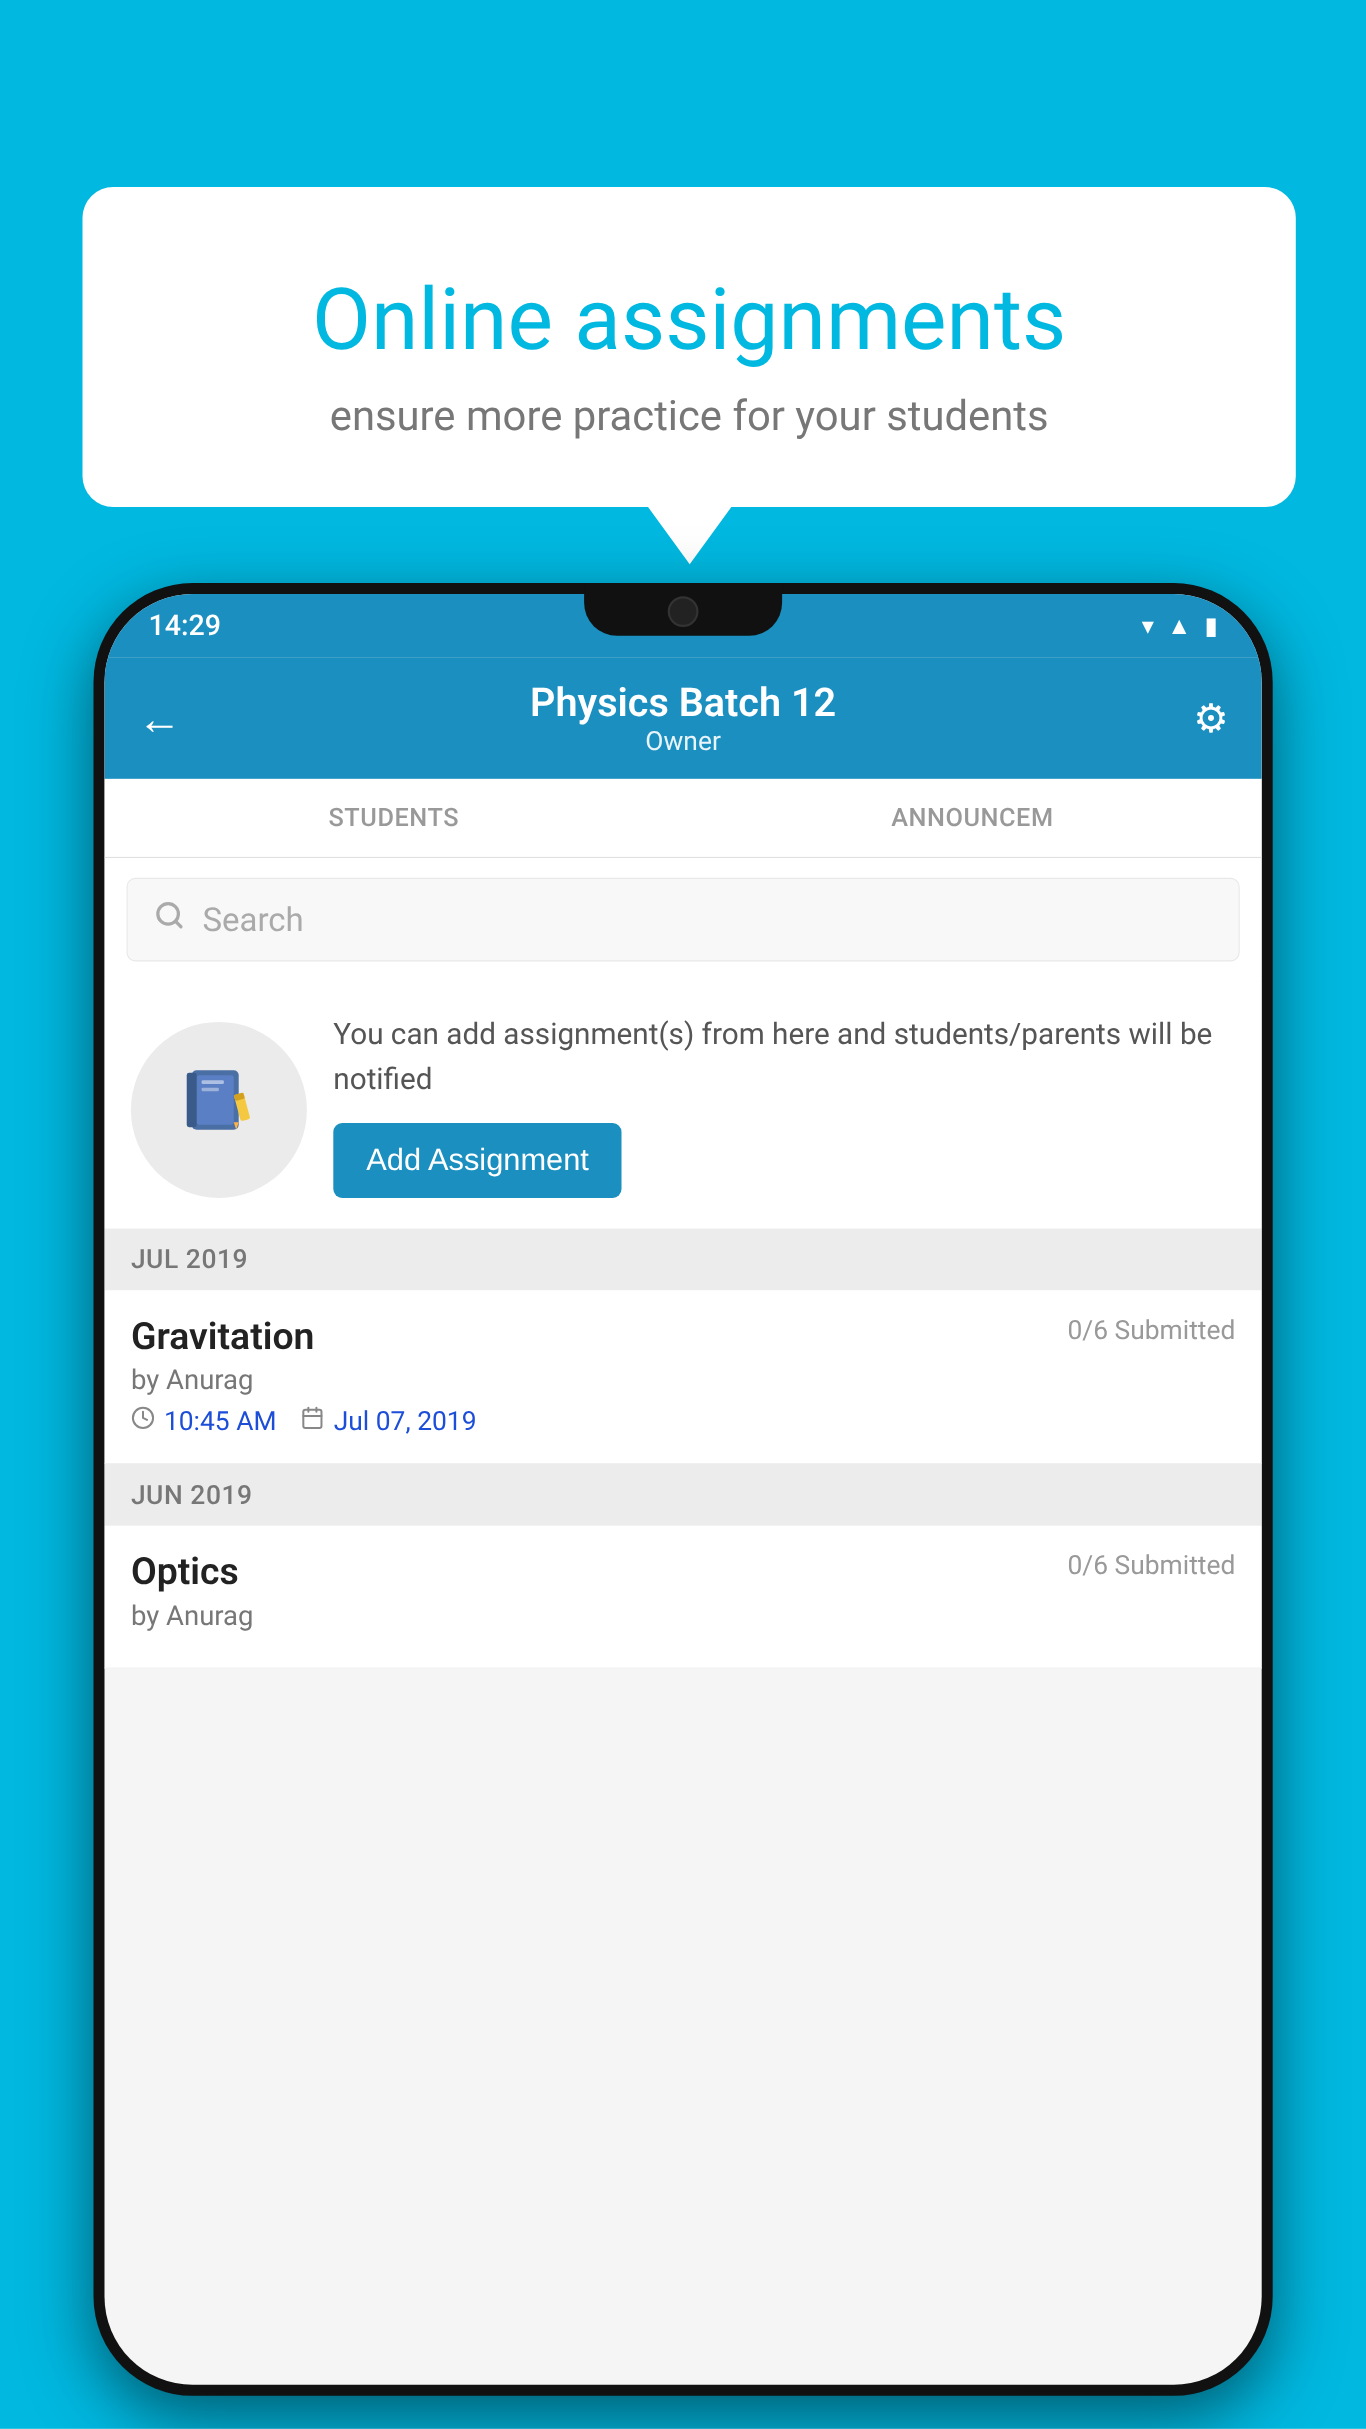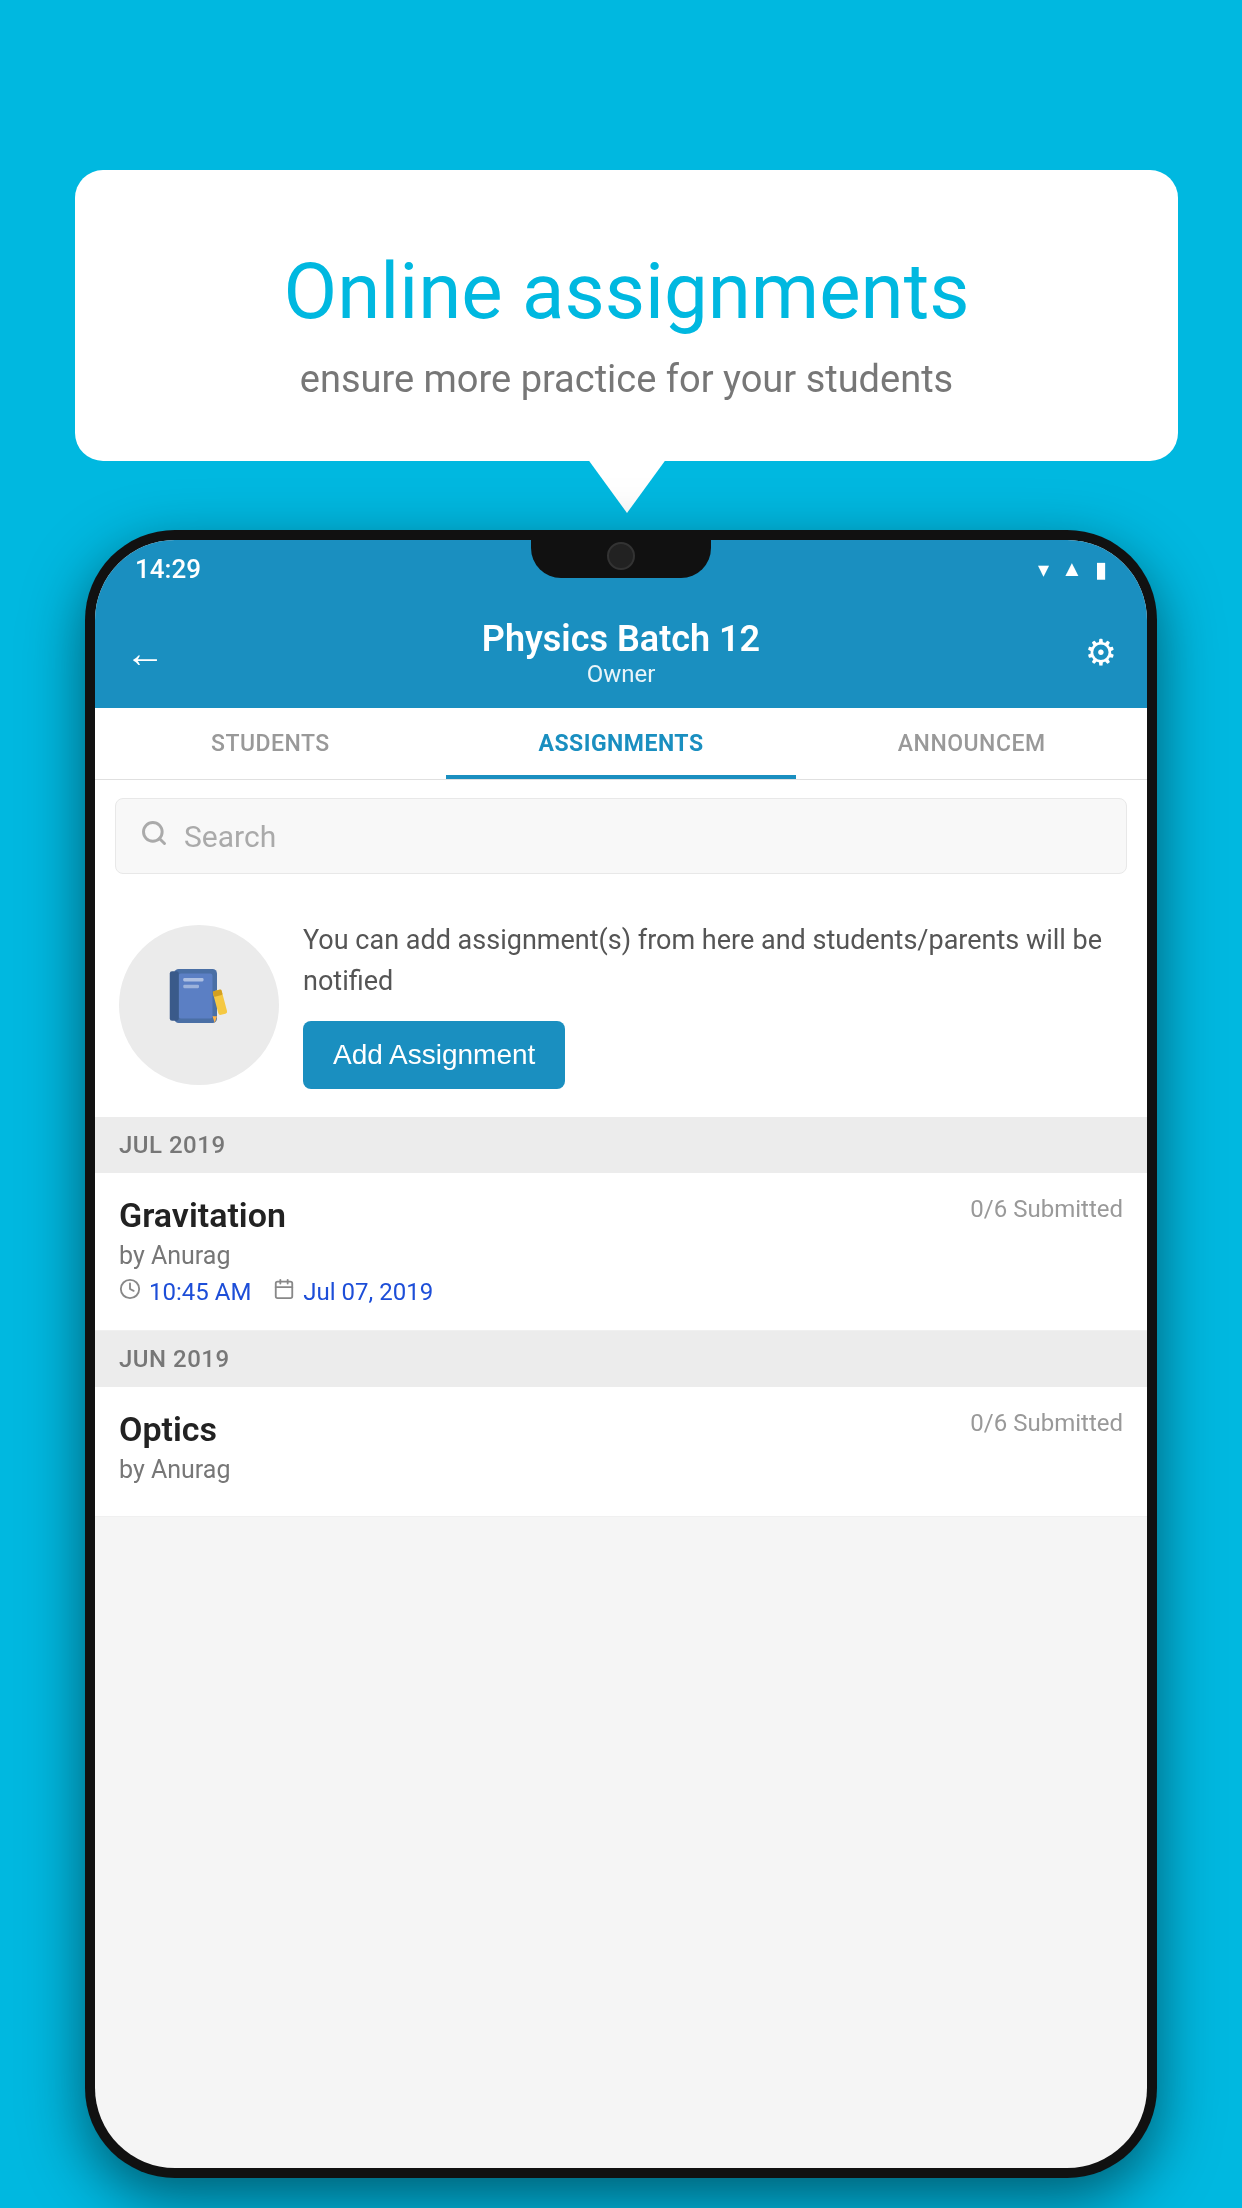--- a/index.html
+++ b/index.html
@@ -227,21 +227,21 @@
       font-size: 30px;
       color: #aaa;
     }
 
     
     .prompt-card {
       background: #fff;
       margin: 0;
       padding: 28px 24px;
       display: flex;
-      align-items: center;
+      align-items: flex-end;
       gap: 24px;
     }
     .prompt-icon-circle {
       width: 160px;
       height: 160px;
       min-width: 160px;
       background: #ebebeb;
       border-radius: 50%;
       display: flex;
       align-items: center;
@@ -354,23 +354,20 @@
         <div class="header-title-block">
           <div class="header-title">Physics Batch 12</div>
           <div class="header-subtitle">Owner</div>
         </div>
         <div class="header-gear">⚙</div>
       </div>
 
       <div class="tabs-bar">
         <div class="tab-item">
           <span>STUDENTS</span>
-        </div>
-        <div class="tab-item active">
-          <span>ASSIGNMENTS</span>
         </div>
         <div class="tab-item">
           <span>ANNOUNCEM</span>
         </div>
       </div>
 
       <div class="search-container">
         <div class="search-bar">
           <span class="search-icon-svg">
             <svg width="28" height="28" viewBox="0 0 24 24" fill="none" stroke="#aaa" stroke-width="2.5" stroke-linecap="round" stroke-linejoin="round">

